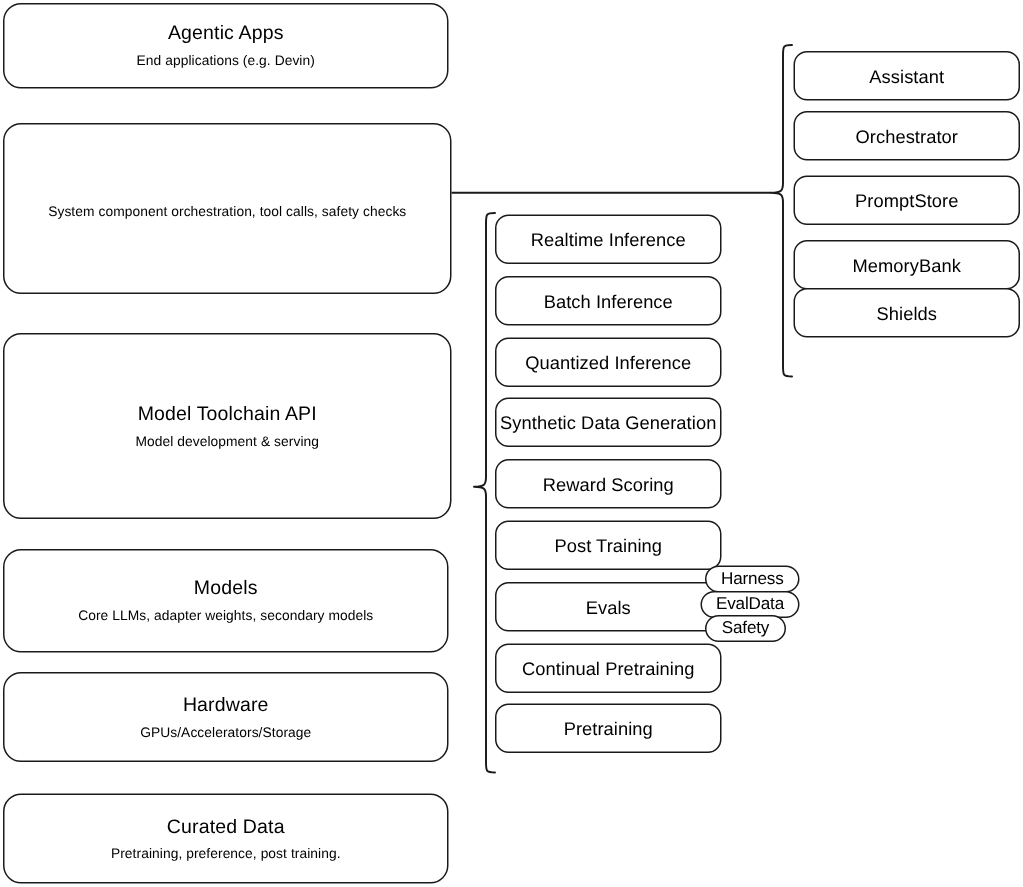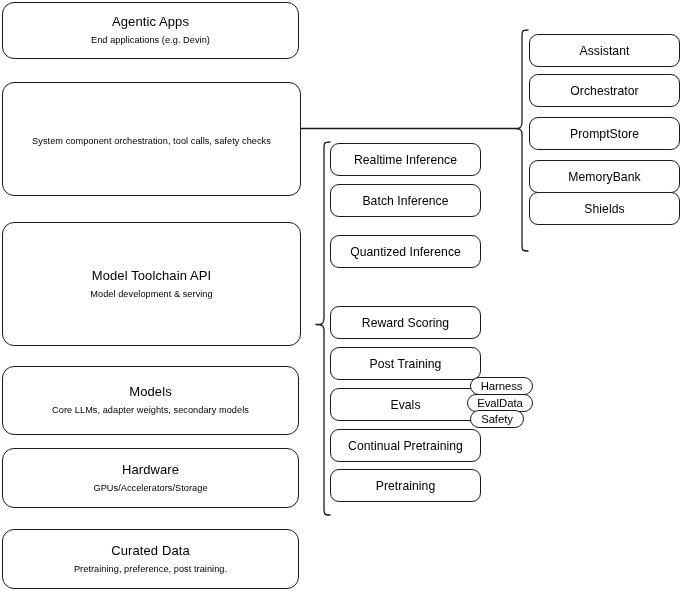--- a/index.html
+++ b/index.html
@@ -169,22 +169,25 @@
                C 13 374, 13 375, 19 375"></path>
     </svg>
   </div>
 
   <div class="stack-node" style="left:330px; top:143px; width:151px; height:33px;">
     <span>Realtime Inference</span>
   </div>
   <div class="stack-node" style="left:330px; top:184px; width:151px; height:33px;">
     <span>Batch Inference</span>
   </div>
-  <div class="stack-node" style="left:330px; top:235px; width:151px; height:33px;">
+  <div class="stack-node" style="left:330px; top:225px; width:151px; height:33px;">
     <span>Quantized Inference</span>
+  </div>
+  <div class="stack-node" style="left:330px; top:265px; width:151px; height:33px;">
+    <span>Synthetic Data Generation</span>
   </div>
   <div class="stack-node" style="left:330px; top:306px; width:151px; height:33px;">
     <span>Reward Scoring</span>
   </div>
   <div class="stack-node" style="left:330px; top:347px; width:151px; height:33px;">
     <span>Post Training</span>
   </div>
   <div class="stack-node" style="left:330px; top:388px; width:151px; height:33px;">
     <span>Evals</span>
   </div>

